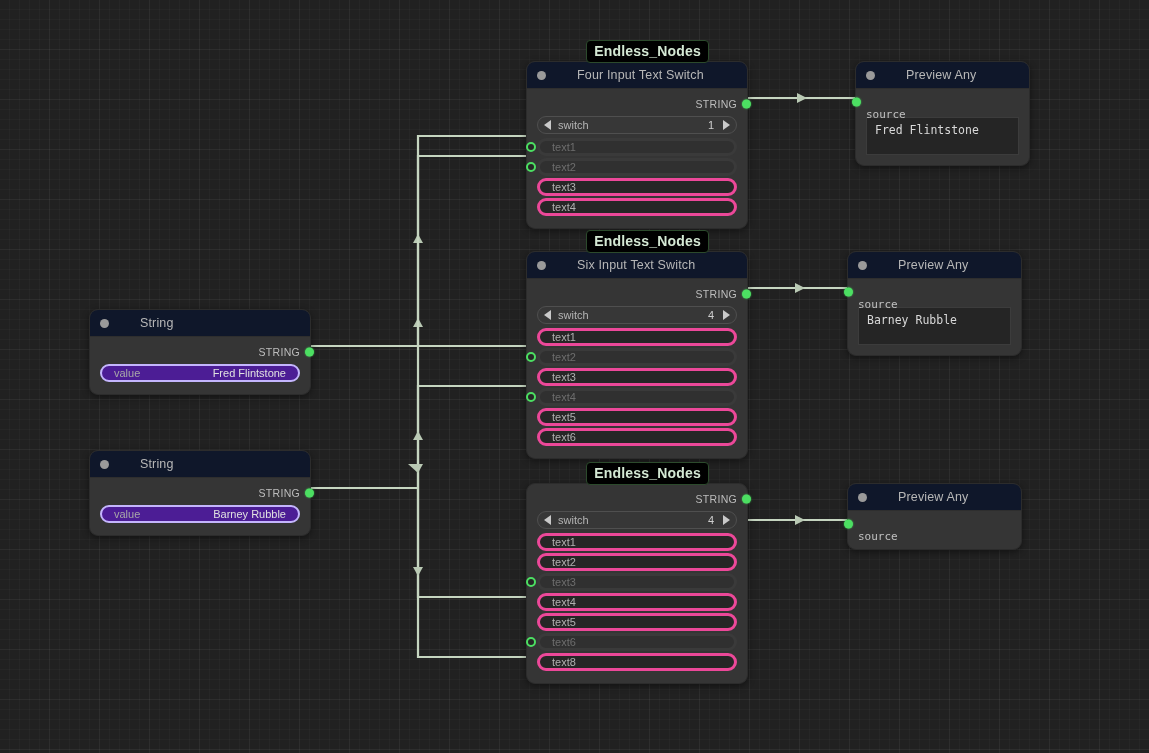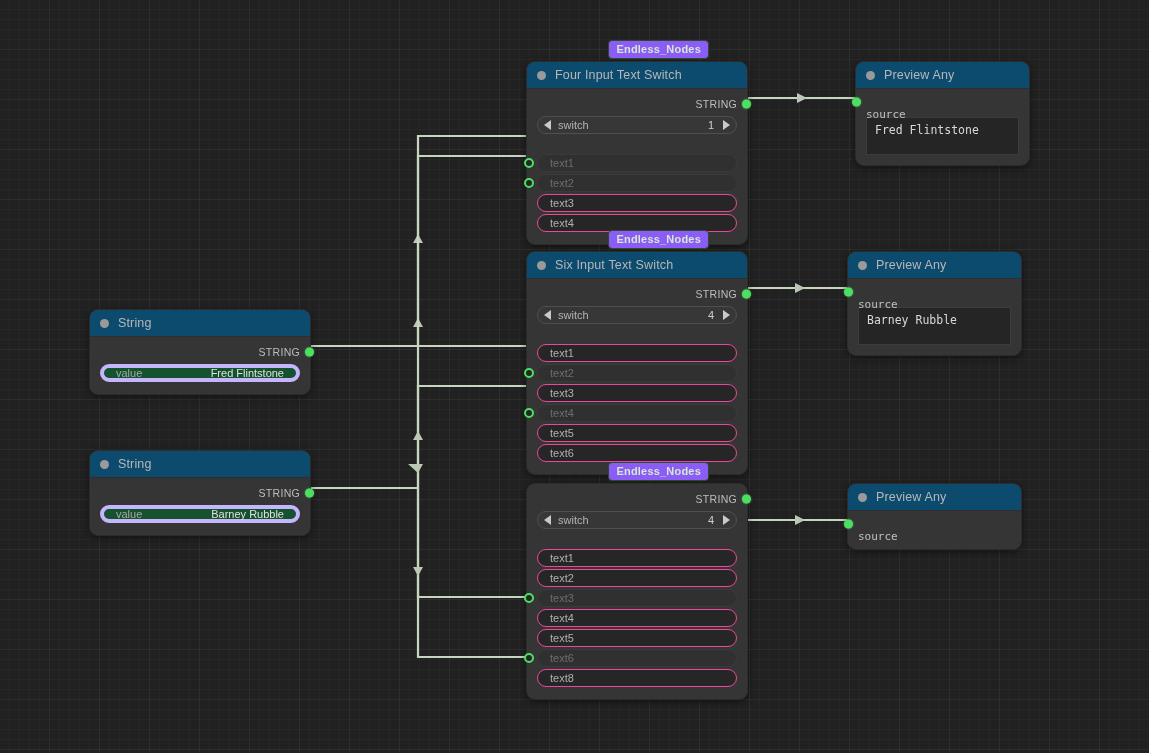--- a/index.html
+++ b/index.html
@@ -29,26 +29,27 @@
   .node {
     position: absolute;
     background: #353535;
     border-radius: 9px;
     box-shadow: 0 2px 7px rgba(0,0,0,0.45);
     border: 1px solid #2c2c2c;
     overflow: visible;
   }
   .node-header {
     height: 27px;
-    background: #0c4a6e;
+    background: #0f172a;
     border-radius: 8px 8px 0 0;
     display: flex;
     align-items: center;
     padding-left: 10px;
     border-bottom: 1px solid #2e2e2e;
+    gap: 22px;
   }
   .hdr-dot {
     width: 9px; height: 9px; border-radius: 50%;
     background: #9a9a9a; margin-right: 9px; flex: 0 0 auto;
   }
   .node-title {
     font-size: 12.5px;
     color: #b7b7b7;
     letter-spacing: .15px;
     white-space: nowrap;
@@ -76,65 +77,65 @@
   .widget {
     height: 18px;
     border-radius: 9px;
     display: flex; align-items: center;
     margin-bottom: 2px;
     position: relative;
     font-size: 11px;
   }
   .w-text {
     background: #262626;
-    border: 1px solid #ec4899;
+    border: 3px solid #ec4899;
     padding: 0 12px;
     color: #b0b0b0;
   }
   .w-text.connected {
     background: #303030;
     border-color: #3a3a3a;
     color: #6d6d6d;
   }
   .w-combo {
     background: #373737;
     border: 1px solid #4f4f4f;
     padding: 0 6px;
     color: #b4b4b4;
     justify-content: space-between;
-    margin-bottom: 20px;
+    margin-bottom: 4px;
   }
   .w-combo .combo-left { display: flex; align-items: center; gap: 7px; }
   .w-combo .combo-right { display: flex; align-items: center; gap: 9px; }
   .arrow-l, .arrow-r {
     width: 0; height: 0;
     border-top: 5px solid transparent;
     border-bottom: 5px solid transparent;
   }
   .arrow-l { border-right: 7px solid #c9c9c9; }
   .arrow-r { border-left: 7px solid #c9c9c9; }
   .combo-val { color: #cfcfcf; font-size: 11px; }
   .w-value {
-    background: #14532d;
-    border: 4px solid #c4b5fd;
+    background: #4c1d95;
+    border: 2px solid #c4b5fd;
     padding: 0 12px;
     justify-content: space-between;
     color: #a8a8a8;
   }
   .w-value .val { color: #e0e0e0; font-size: 11px; }
 
   
   .badge {
     position: absolute;
     top: -22px; right: 38px;
-    background: #8b5cf6;
+    background: #000000;
     border: 1px solid #2c4a2c;
     border-radius: 4px;
     color: #d4e8d4;
-    font-size: 11px;
+    font-size: 14px;
     font-weight: bold;
     padding: 2px 7px 3px 7px;
     letter-spacing: .2px;
     white-space: nowrap;
   }
 
   
   .prev-src-row {
     display: flex; align-items: center;
     height: 14px; margin-bottom: 8px; position: relative;

